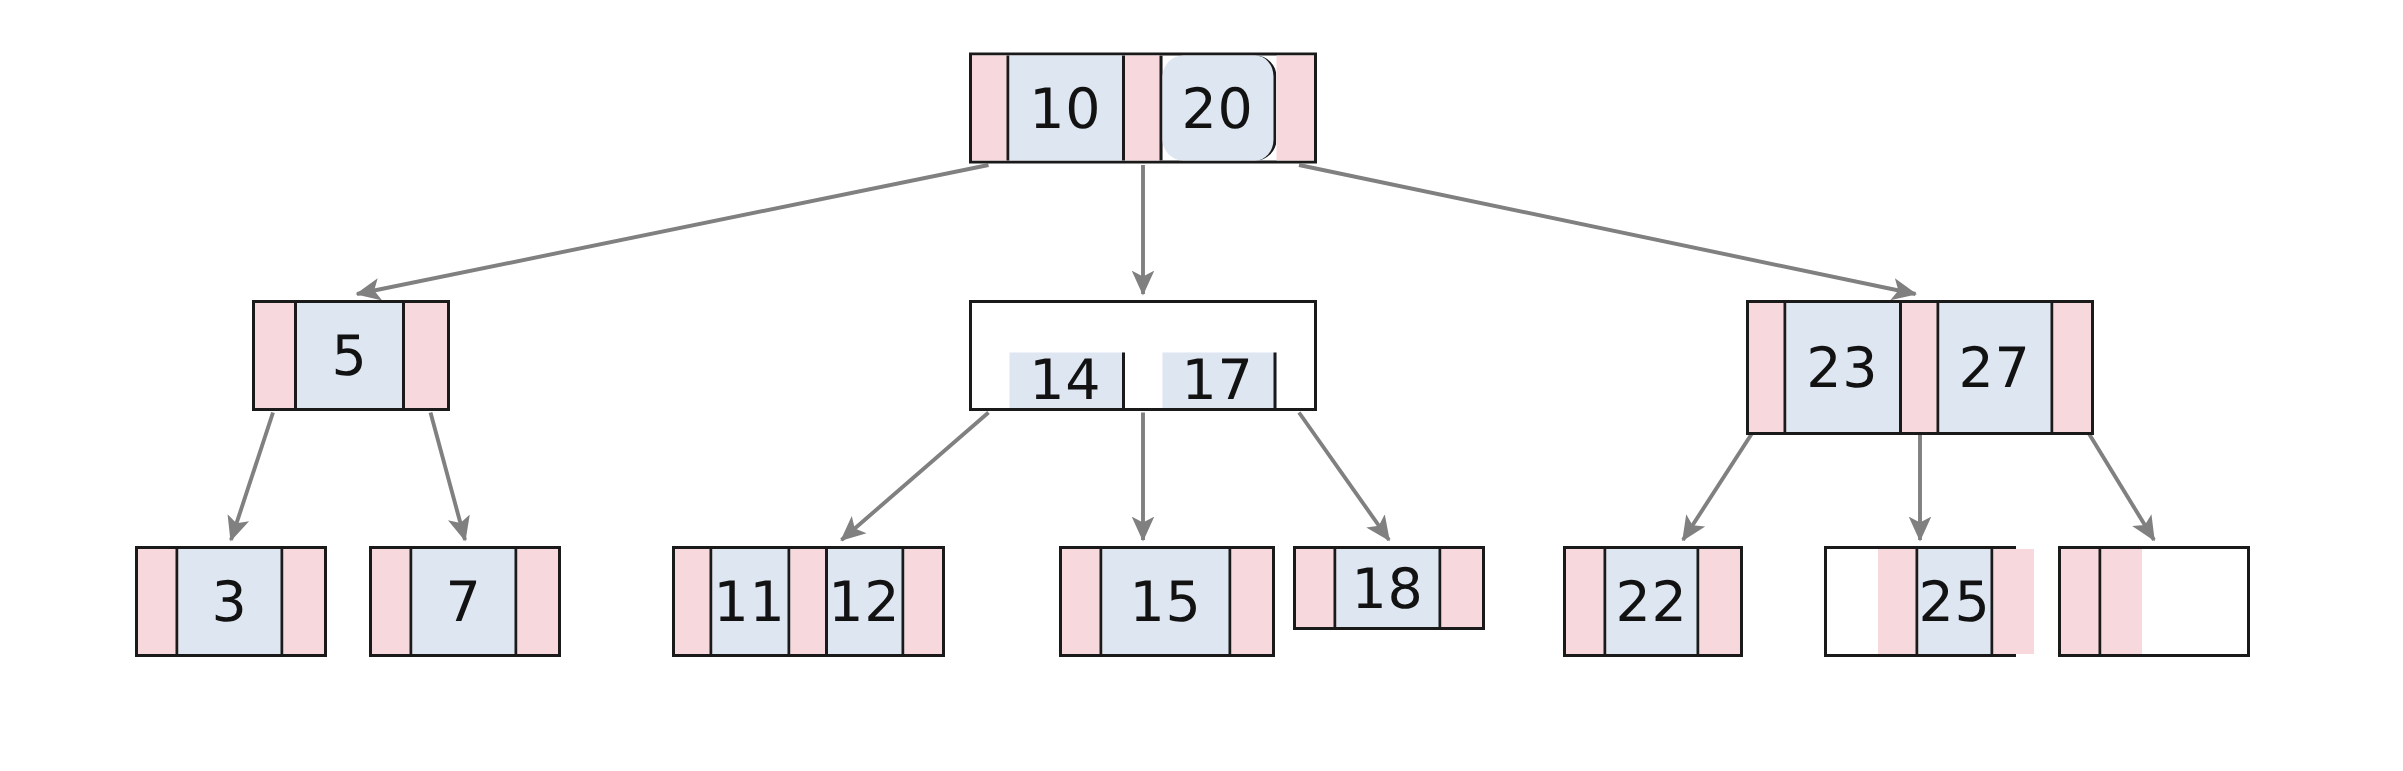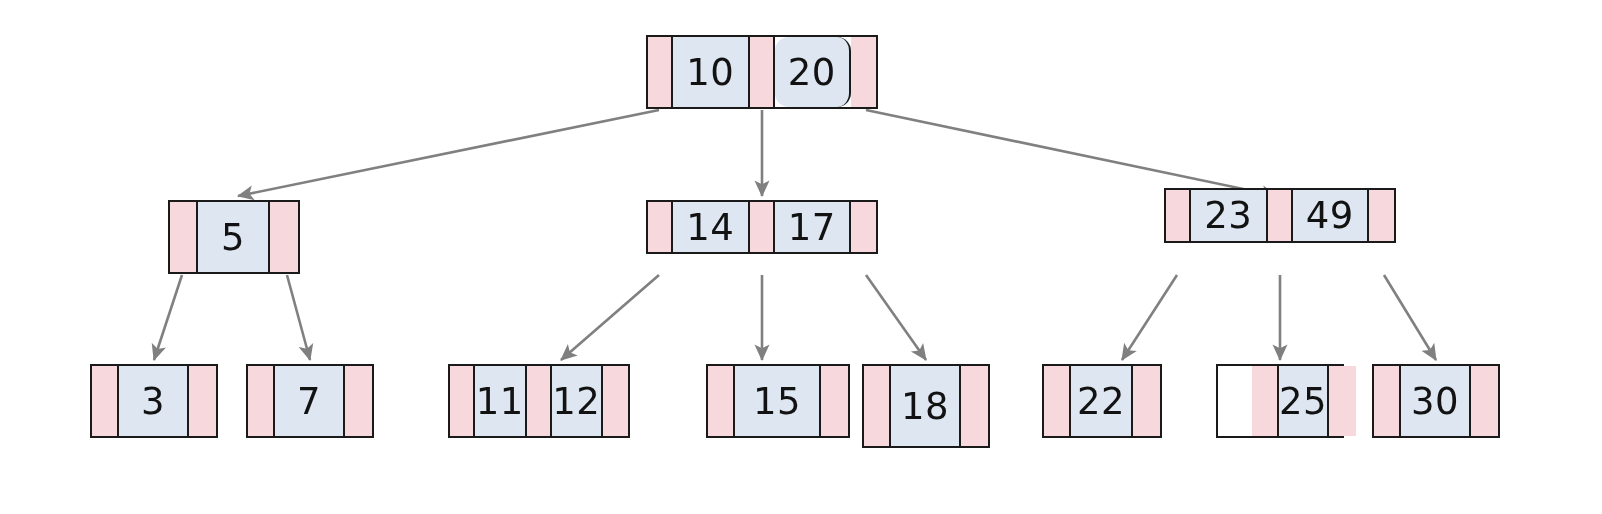--- a/index.html
+++ b/index.html
@@ -88,32 +88,32 @@
         <div class="cell key" style="flex: 1 1 auto;">10</div>
         <div class="cell ptr" style="width: 25px; flex: 0 0 25px;"></div>
         <div class="cell key" style="flex: 1 1 auto; border-radius: 14px;">20</div>
         <div class="cell ptr last" style="width: 25px; flex: 0 0 25px;"></div>
       </div>
       <div class="node" style="left: 168px; top: 200px; width: 132px; height: 74px;">
         <div class="cell ptr" style="width: 28px; flex: 0 0 28px;"></div>
         <div class="cell key" style="flex: 1 1 auto;">5</div>
         <div class="cell ptr last" style="width: 28px; flex: 0 0 28px;"></div>
       </div>
-      <div class="node" style="left: 646px; top: 200px; width: 232px; height: 54px;">
+      <div class="node" style="left: 646px; top: 200px; width: 232px; height: 74px; align-items: flex-end;">
         <div class="cell ptr" style="width: 25px; flex: 0 0 25px;"></div>
         <div class="cell key" style="flex: 1 1 auto;">14</div>
         <div class="cell ptr" style="width: 25px; flex: 0 0 25px;"></div>
         <div class="cell key" style="flex: 1 1 auto;">17</div>
         <div class="cell ptr last" style="width: 25px; flex: 0 0 25px;"></div>
       </div>
-      <div class="node" style="left: 1164px; top: 188px; width: 232px; height: 55px;">
+      <div class="node" style="left: 1164px; top: 200px; width: 232px; height: 90px;">
         <div class="cell ptr" style="width: 25px; flex: 0 0 25px;"></div>
         <div class="cell key" style="flex: 1 1 auto;">23</div>
         <div class="cell ptr" style="width: 25px; flex: 0 0 25px;"></div>
-        <div class="cell key" style="flex: 1 1 auto;">49</div>
+        <div class="cell key" style="flex: 1 1 auto;">27</div>
         <div class="cell ptr last" style="width: 25px; flex: 0 0 25px;"></div>
       </div>
       <div class="node" style="left: 90px; top: 364px; width: 128px; height: 74px;">
         <div class="cell ptr" style="width: 27px; flex: 0 0 27px;"></div>
         <div class="cell key" style="flex: 1 1 auto;">3</div>
         <div class="cell ptr last" style="width: 27px; flex: 0 0 27px;"></div>
       </div>
       <div class="node" style="left: 246px; top: 364px; width: 128px; height: 74px;">
         <div class="cell ptr" style="width: 27px; flex: 0 0 27px;"></div>
         <div class="cell key" style="flex: 1 1 auto;">7</div>
@@ -124,35 +124,34 @@
         <div class="cell key" style="flex: 1 1 auto;">11</div>
         <div class="cell ptr" style="width: 25px; flex: 0 0 25px;"></div>
         <div class="cell key" style="flex: 1 1 auto;">12</div>
         <div class="cell ptr last" style="width: 25px; flex: 0 0 25px;"></div>
       </div>
       <div class="node" style="left: 706px; top: 364px; width: 144px; height: 74px;">
         <div class="cell ptr" style="width: 27px; flex: 0 0 27px;"></div>
         <div class="cell key" style="flex: 1 1 auto;">15</div>
         <div class="cell ptr last" style="width: 27px; flex: 0 0 27px;"></div>
       </div>
-      <div class="node" style="left: 862px; top: 364px; width: 128px; height: 84px;">
+      <div class="node" style="left: 862px; top: 364px; width: 128px; height: 56px;">
         <div class="cell ptr" style="width: 27px; flex: 0 0 27px;"></div>
         <div class="cell key" style="flex: 1 1 auto;">18</div>
         <div class="cell ptr last" style="width: 27px; flex: 0 0 27px;"></div>
       </div>
       <div class="node" style="left: 1042px; top: 364px; width: 120px; height: 74px;">
         <div class="cell ptr" style="width: 27px; flex: 0 0 27px;"></div>
         <div class="cell key" style="flex: 1 1 auto;">22</div>
         <div class="cell ptr last" style="width: 27px; flex: 0 0 27px;"></div>
       </div>
       <div class="node" style="left: 1216px; top: 364px; width: 128px; height: 74px; padding-left: 34px;">
         <div class="cell ptr" style="width: 27px; flex: 0 0 27px;"></div>
         <div class="cell key" style="flex: 1 1 auto;">25</div>
         <div class="cell ptr last" style="width: 27px; flex: 0 0 27px;"></div>
       </div>
       <div class="node" style="left: 1372px; top: 364px; width: 128px; height: 74px;">
         <div class="cell ptr" style="width: 27px; flex: 0 0 27px;"></div>
-        <div class="cell key" style="flex: 1 1 auto;">30</div>
         <div class="cell ptr last" style="width: 27px; flex: 0 0 27px;"></div>
       </div>
     </div>
 
 </div>
 
 </body></html>

